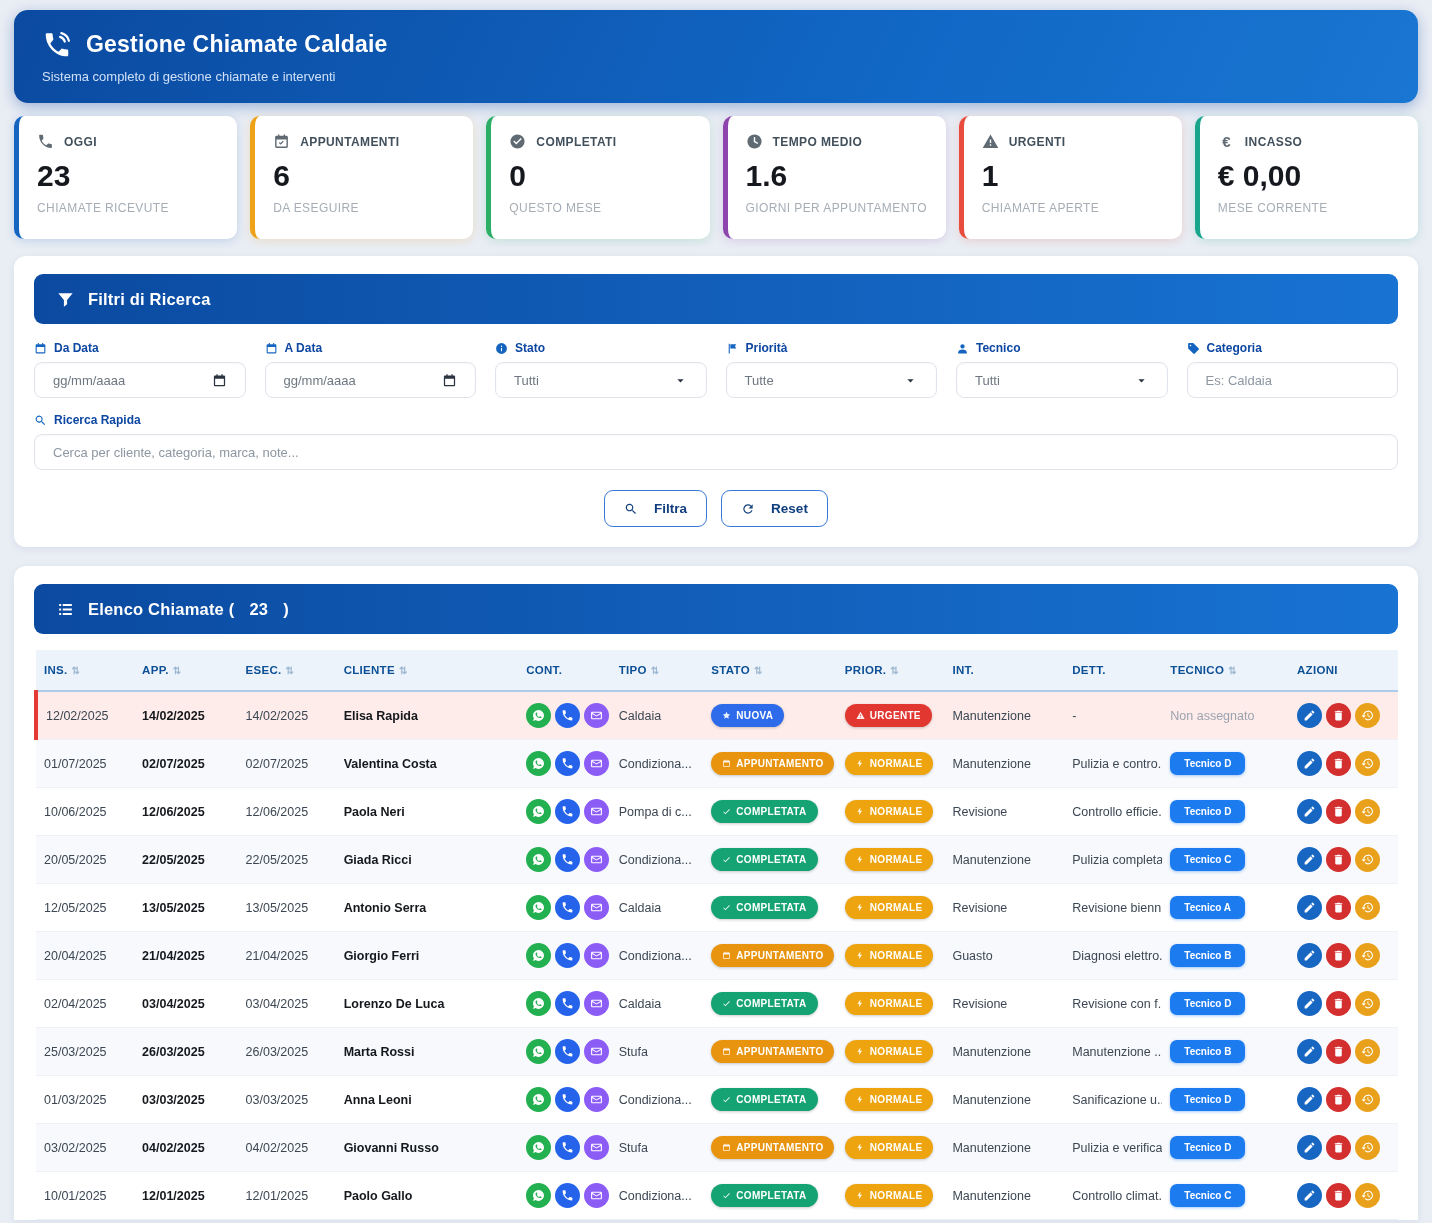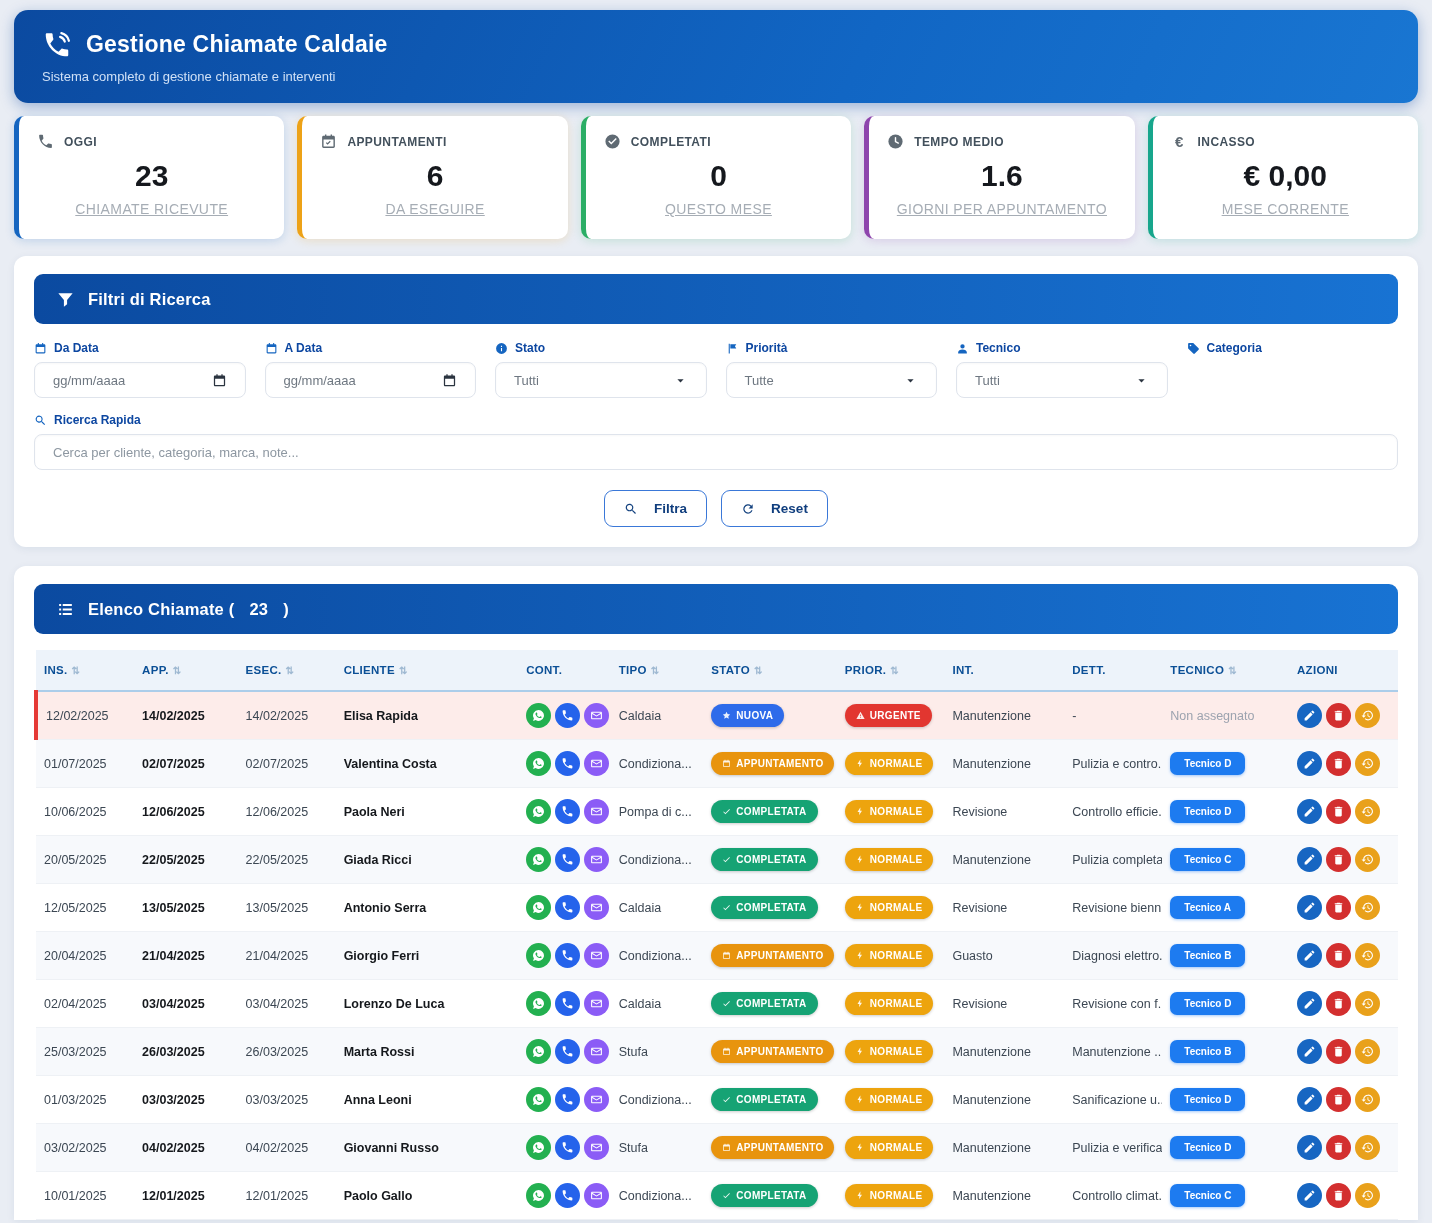--- a/index.html
+++ b/index.html
@@ -18,28 +18,28 @@
   .hero-ic { width:30px; height:30px; color:#fff; }
   .hero-actions { display:flex; gap:14px; }
   .btn { display:inline-flex; align-items:center; gap:9px; border:none; cursor:pointer;
     border-radius:9px; padding:12px 20px; font-size:14px; font-weight:bold;
     font-family:"Liberation Sans", sans-serif; }
   .btn-white { background:#fff; color:#0d3a8f; box-shadow:0 2px 8px rgba(0,0,0,.25); }
   .btn-orange { background:#f0980f; color:#fff; box-shadow:0 3px 10px rgba(120,70,0,.35); }
   .btn .bic { width:16px; height:16px; }
 
   
-  .stats { margin-top:13px; display:grid; grid-template-columns:repeat(5,1fr); gap:13px;text-align:center; }
+  .stats { margin-top:13px; display:grid; grid-template-columns:repeat(6,1fr); gap:13px; }
   .stat-card { background:#fff; border-radius:10px; border-left:5px solid #888;
     padding:17px 18px; height:123px; }
   .stat-top { display:flex; align-items:center; gap:10px; }
   .stat-icon { width:17px; height:17px; color:#5f6a73; flex:0 0 auto; }
   .stat-label { font-size:12px; font-weight:bold; color:#42505c; letter-spacing:.4px; }
   .stat-value { font-size:30px; font-weight:800; color:#15181d; margin:9px 0 8px; }
-  .stat-caption { font-size:14px; color:#a6adb5; letter-spacing:.4px;text-decoration:underline; }
+  .stat-caption { font-size:12px; color:#a6adb5; letter-spacing:.4px; }
 
   
   .card { background:#fff; border-radius:12px; box-shadow:0 2px 8px rgba(20,50,100,.07); }
   .bar { height:50px; border-radius:9px; padding:0 22px; display:flex; align-items:center; gap:13px;
     background:linear-gradient(90deg,#0b4aa0 0%,#1873d3 100%); color:#fff;
     font-size:16.5px; font-weight:bold; letter-spacing:.2px; }
   .bar .bar-ic { width:19px; height:19px; color:#fff; }
 
   
   .filters-card { margin-top:17px; padding:18px 20px 20px; }
@@ -168,20 +168,32 @@
             <svg viewBox="0 0 24 24">
               <circle cx="12" cy="12" r="10" fill="currentColor"></circle>
               <path fill="none" stroke="#fff" stroke-width="2" stroke-linecap="round" d="M12 6.5V12l4 2.3"></path>
             </svg>
           </span>
         <span class="stat-label">TEMPO MEDIO</span>
       </div>
       <div class="stat-value">1.6</div>
       <div class="stat-caption">GIORNI PER APPUNTAMENTO</div>
     </div>
+      <div class="stat-card" style="border-left-color: rgb(231, 76, 60); box-shadow: rgba(231, 76, 60, 0.19) 0px 2px 10px;">
+      <div class="stat-top">
+        <span class="stat-icon" data-icon="warning-icon">
+            <svg viewBox="0 0 24 24">
+              <path fill="currentColor" d="M1 21h22L12 2 1 21zm12-3h-2v-2h2v2zm0-4h-2v-5h2v5z"></path>
+            </svg>
+          </span>
+        <span class="stat-label">URGENTI</span>
+      </div>
+      <div class="stat-value">1</div>
+      <div class="stat-caption">CHIAMATE APERTE</div>
+    </div>
       <div class="stat-card" style="border-left-color: rgb(23, 166, 140); box-shadow: rgba(23, 166, 140, 0.19) 0px 2px 10px;">
       <div class="stat-top">
         <span class="stat-icon" data-icon="euro-icon">
             <span class="euro-g">€</span>
           </span>
         <span class="stat-label">INCASSO</span>
       </div>
       <div class="stat-value">€ 0,00</div>
       <div class="stat-caption">MESE CORRENTE</div>
     </div>
@@ -290,20 +302,21 @@
       </div>
       <div>
         <div class="f-label">
           <span class="fic" data-icon="tag-icon">
               <svg viewBox="0 0 24 24">
                 <path fill="currentColor" d="M21.4 11.6l-9-9C12 2.2 11.5 2 11 2H4c-1.1 0-2 .9-2 2v7c0 .5.2 1 .6 1.4l9 9c.8.8 2 .8 2.8 0l7-7c.8-.8.8-2 0-2.8zM6.5 8a1.5 1.5 0 1 1 0-3 1.5 1.5 0 0 1 0 3z"></path>
               </svg>
             </span>
           <span>Categoria</span>
         </div>
+        <input class="f-text" placeholder="Es: Caldaia" style="">
       </div>
     </div>
 
     <div class="search-block">
       <div class="f-label">
         <span class="fic" data-icon="search-icon">
             <svg viewBox="0 0 24 24">
               <path fill="currentColor" d="M15.5 14h-.8l-.3-.3a6.5 6.5 0 1 0-.7.7l.3.3v.8l5 5 1.5-1.5-5-5zm-6 0a4.5 4.5 0 1 1 0-9 4.5 4.5 0 0 1 0 9z"></path>
             </svg>
           </span>

